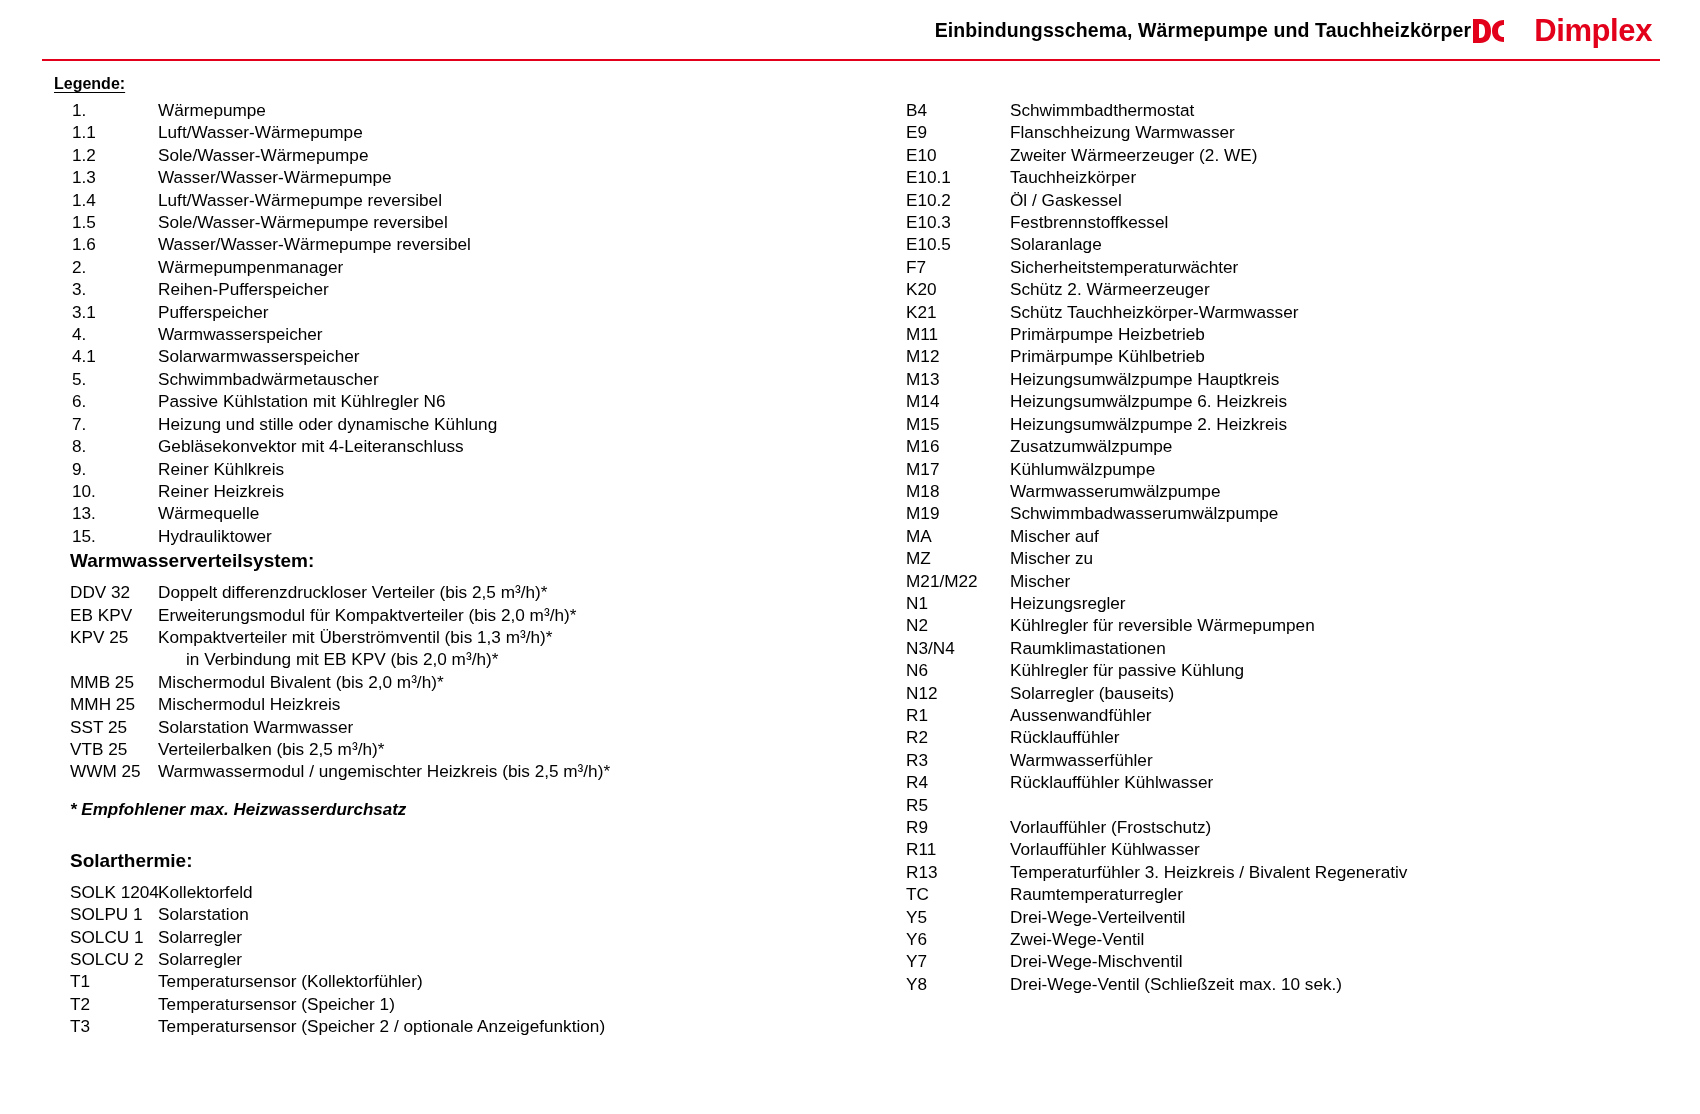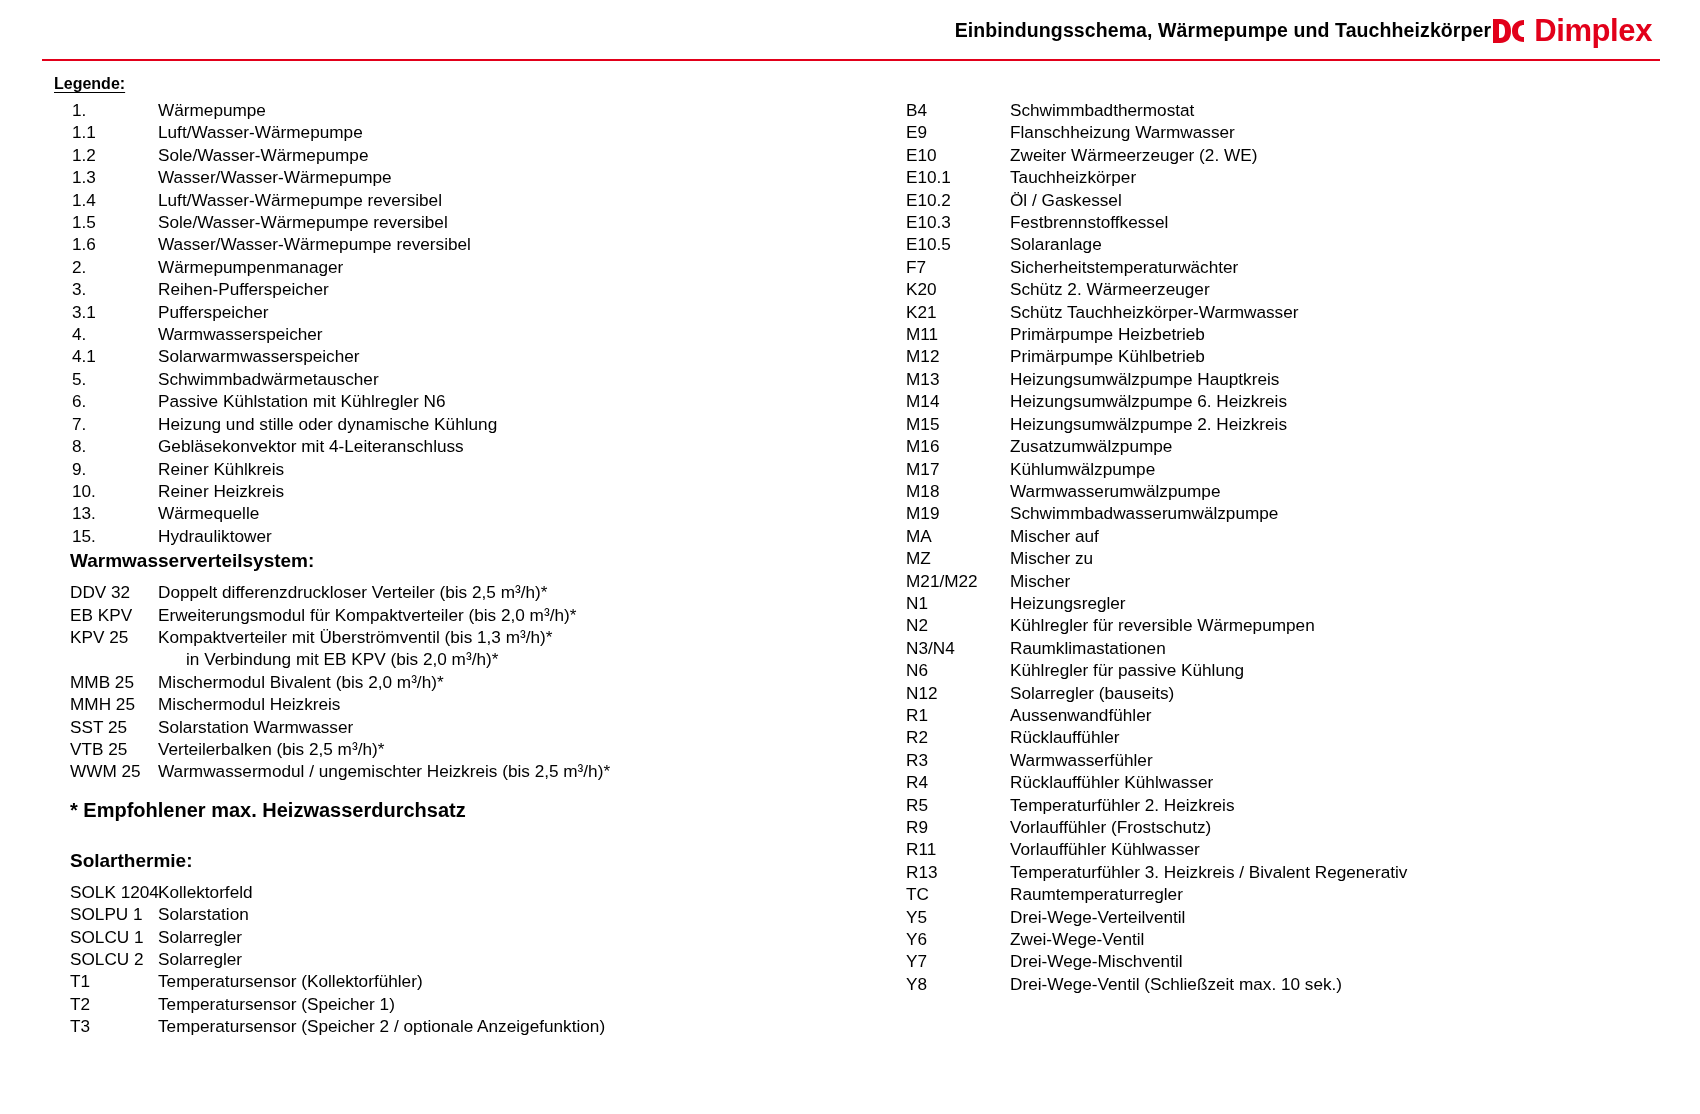--- a/index.html
+++ b/index.html
@@ -40,20 +40,21 @@
   .brand-mark {
     position: relative;
     width: 34px;
     height: 30px;
   }
   .brand-name {
     font-size: 31px;
     font-weight: bold;
     color: #e2001a;
     letter-spacing: -0.4px;
+    margin-left: 20px;
   }
   .header-rule {
     position: absolute;
     left: 42px;
     right: 40px;
     bottom: 0;
     height: 2.5px;
     background: #e2001a;
   }
 
@@ -102,24 +103,25 @@
     font-weight: bold;
     padding-left: 28px;
     line-height: 24px;
     margin-top: 2px;
   }
   .spacer-sm { height: 8px; }
   .spacer-md { height: 16px; }
   .spacer-lg { height: 26px; }
 
   .note {
-    font-size: 20px;
+    font-size: 17px;
     font-weight: bold;
     padding-left: 28px;
     line-height: 22px;
+    font-style: italic;
   }
 
   .cont-line {
     font-size: 17.2px;
     line-height: 22.4px;
     padding-left: 144px;
   }
 
   .ww-key { width: 116px !important; padding-left: 28px !important; box-sizing: border-box; }
   .sol-key { width: 116px !important; padding-left: 28px !important; box-sizing: border-box; }
@@ -430,21 +432,20 @@
       <div class="row">
           <span class="key">R3</span>
           <span class="val">Warmwasserfühler</span>
         </div>
       <div class="row">
           <span class="key">R4</span>
           <span class="val">Rücklauffühler Kühlwasser</span>
         </div>
       <div class="row">
           <span class="key">R5</span>
-          <span class="val">Temperaturfühler 2. Heizkreis</span>
         </div>
       <div class="row">
           <span class="key">R9</span>
           <span class="val">Vorlauffühler (Frostschutz)</span>
         </div>
       <div class="row">
           <span class="key">R11</span>
           <span class="val">Vorlauffühler Kühlwasser</span>
         </div>
       <div class="row">

